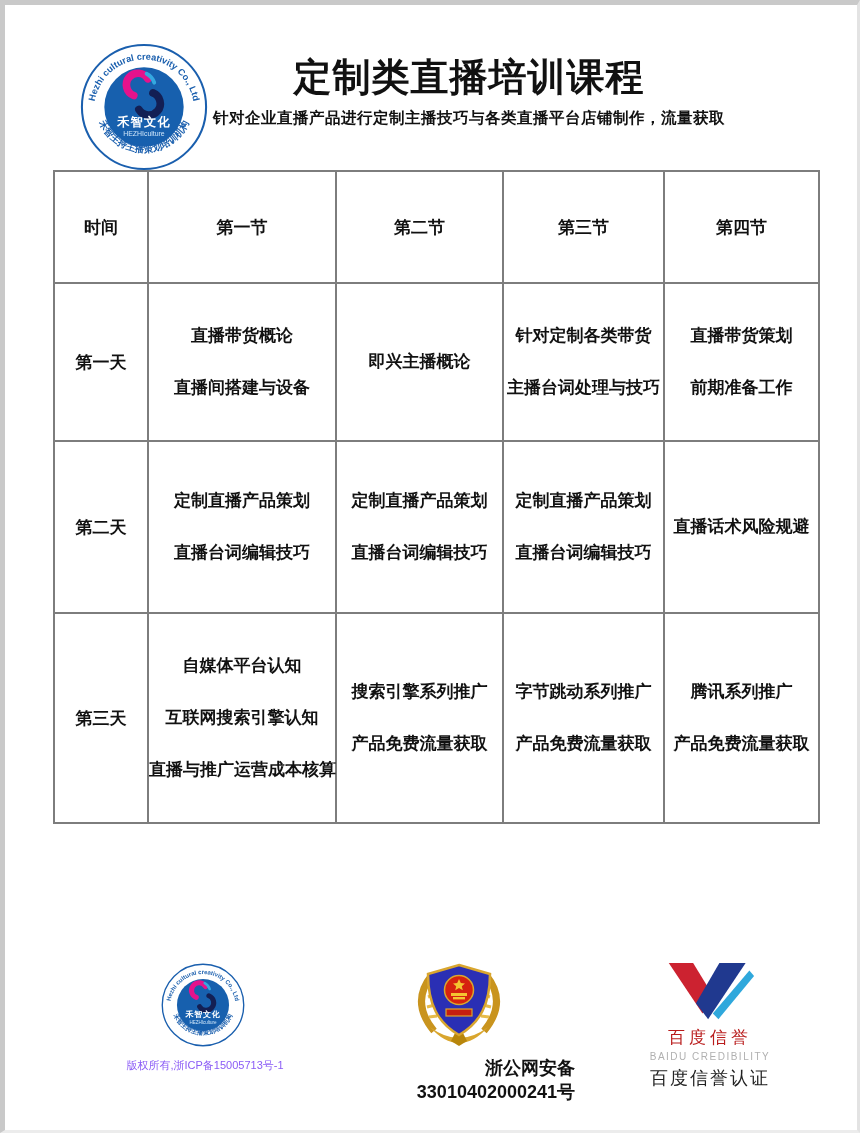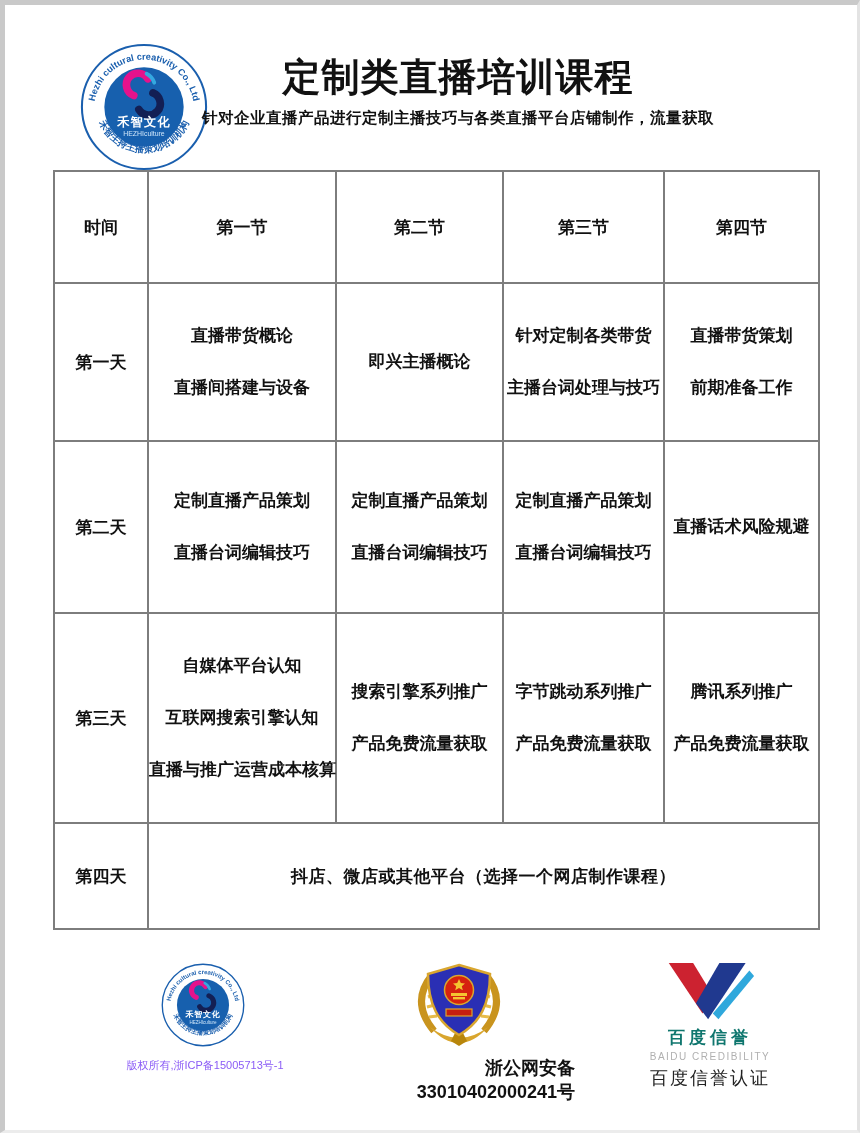--- a/index.html
+++ b/index.html
@@ -5,21 +5,21 @@
   html,body{margin:0;padding:0;background:#ffffff;}
   .page{
     position:relative;width:860px;height:1133px;box-sizing:border-box;
     background:#ffffff;overflow:hidden;
     border-top:5px solid #c9c9c9;border-left:5px solid #c9c9c9;
     border-right:3px solid #e3e3e3;border-bottom:3px solid #ececec;
     font-family:"Liberation Sans","DejaVu Sans",sans-serif;color:#1a1a1a;
   }
   
   .hdr-logo{position:absolute;left:75px;top:38px;width:128px;height:128px;}
-  .hdr-text{position:absolute;left:113px;top:50px;width:680px;text-align:center;}
+  .hdr-text{position:absolute;left:124px;top:50px;width:680px;text-align:center;}
   .title{font-size:38px;font-weight:bold;color:#111;letter-spacing:1px;line-height:44px;}
   .subtitle{margin-top:9px;font-size:15.5px;font-weight:bold;color:#111;letter-spacing:.5px;text-align:center;}
   
   table.course{
     position:absolute;left:48px;top:165px;width:765px;border-collapse:collapse;
     table-layout:fixed;
   }
   table.course th,table.course td{
     border:2px solid #7d7d7d;vertical-align:middle;text-align:center;
     font-size:17px;font-weight:bold;color:#111;padding:0;margin-top:18px;
@@ -29,21 +29,21 @@
   td.merged{text-align:left;padding-left:12px;letter-spacing:.5px;}
   
   .ft-logo{position:absolute;left:156px;top:958px;width:84px;height:84px;}
   .ft-icp{position:absolute;left:90px;top:1053px;width:220px;text-align:center;
           font-size:11px;color:#8b5cf6;}
   .ft-badge{position:absolute;left:398px;top:952px;width:112px;height:90px;}
   .ft-police{position:absolute;left:340px;top:1051px;width:230px;text-align:right;
           font-size:18px;font-weight:bold;color:#111;}
   .ft-baidu{position:absolute;left:630px;top:956px;width:150px;text-align:center;}
   .ft-baidu svg{display:block;margin:0 auto;}
-  .bd-cn{margin-top:5px;font-size:17px;color:#0f766e;letter-spacing:4px;font-weight:bold;}
+  .bd-cn{margin-top:5px;font-size:17px;color:#b91c1c;letter-spacing:4px;}
   .bd-en{margin-top:2px;font-size:10px;color:#b0b0b0;letter-spacing:1.5px;}
   .bd-cert{margin-top:4px;font-size:18px;color:#222;letter-spacing:2px;}
 </style>
 </head>
 <body>
 
 <div class="page">
 
   <div class="hdr-logo">
     <svg viewBox="0 0 100 100" width="128" height="128">
@@ -135,24 +135,20 @@
           </td>
           <td>
             <div class="line">字节跳动系列推广</div>
             <div class="line">产品免费流量获取</div>
           </td>
           <td>
             <div class="line">腾讯系列推广</div>
             <div class="line">产品免费流量获取</div>
           </td>
         </tr>
-        <tr class="r4">
-          <td>第四天</td>
-          <td class="merged" colspan="4">抖店、微店或其他平台（选择一个网店制作课程）</td>
-        </tr>
       </tbody>
   </table>
 
   <div class="ft-logo">
     <svg viewBox="0 0 100 100" width="84" height="84">
       <circle cx="50" cy="50" r="48.5" fill="#ffffff" stroke="#1a5fae" stroke-width="1.6"></circle>
       <circle cx="50" cy="50" r="31" fill="#1760ae"></circle>
       <path id="arcTop2" d="M 11 52 A 39 39 0 0 1 89 52" fill="none"></path>
       <path id="arcBot2" d="M 13 56 A 38 38 0 0 0 87 56" fill="none"></path>
       <text font-size="7.2" fill="#1a5fae" font-weight="bold">

